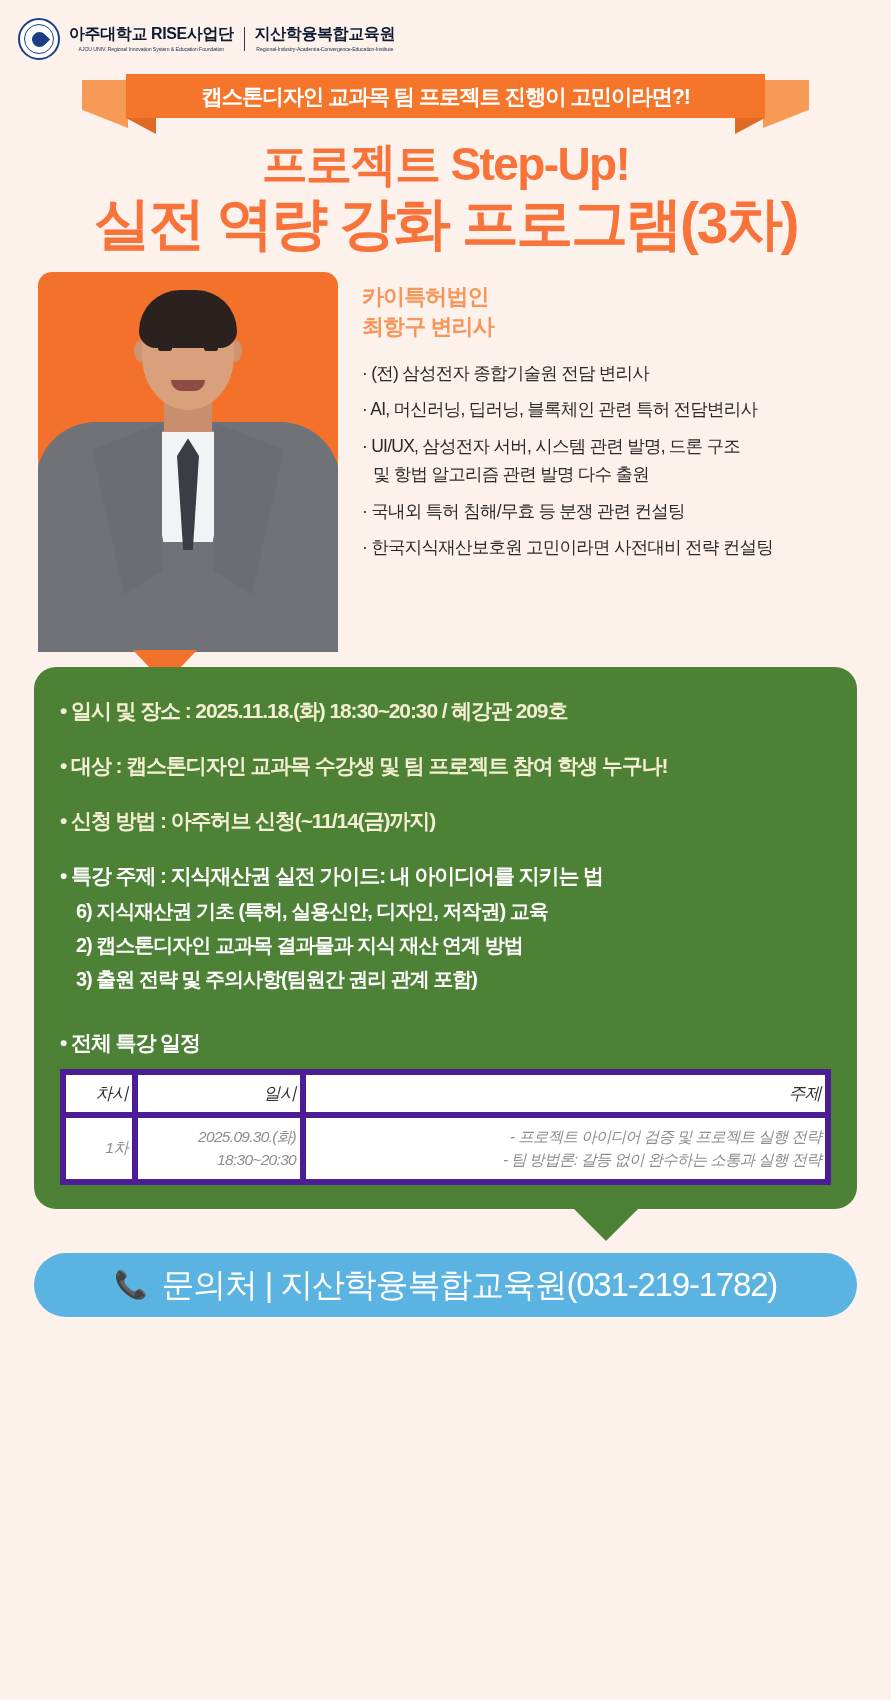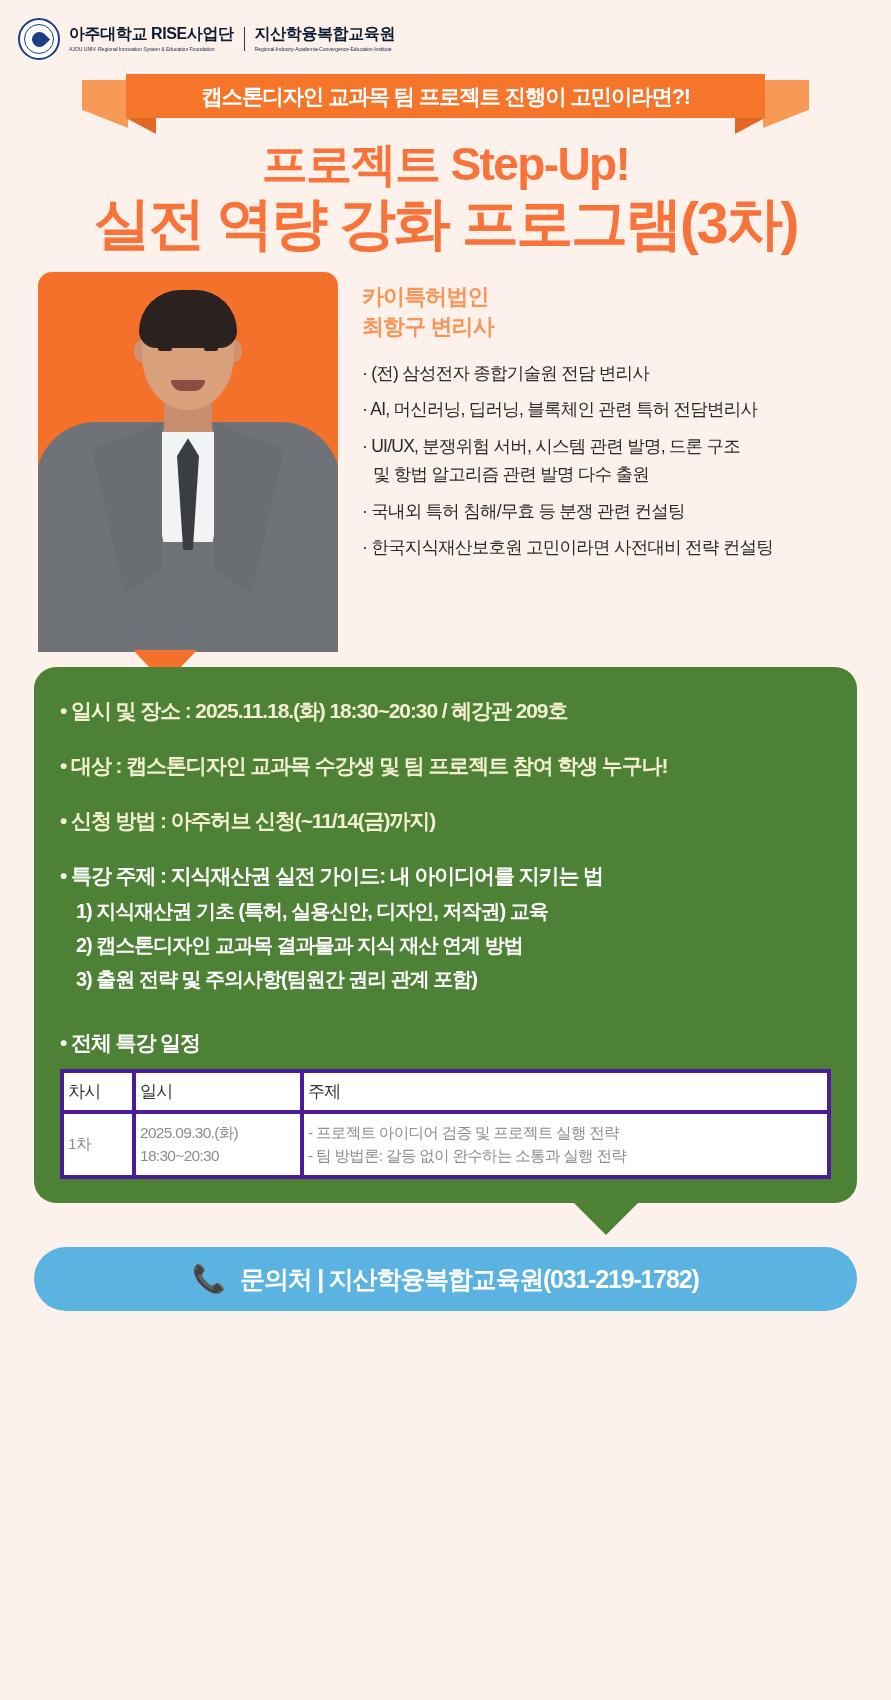--- a/index.html
+++ b/index.html
@@ -22,21 +22,21 @@
     content:""; position:absolute; inset:4px; border-radius:50%;
     border:1px solid #1b3f84;
   }
   .seal:after{
     content:""; position:absolute; left:50%; top:50%;
     width:15px; height:15px; margin:-7.5px 0 0 -7.5px;
     border-radius:50% 0 50% 50%;
     background:#1b3f84; transform:rotate(45deg);
   }
   .logo-text { margin-left:9px; display:flex; align-items:center; }
-  .logo-block { display:flex; flex-direction:column; justify-content:center; }
+  .logo-block { display:flex; flex-direction:column; justify-content:center;text-align:center; }
   .logo-ko { font-size:16px; font-weight:bold; color:#0d1b33; letter-spacing:-0.4px; line-height:1.1; }
   .logo-en { font-size:5.2px; color:#22304d; letter-spacing:-0.1px; line-height:1.3; margin-top:3px; }
   .logo-div { width:1px; background:#2c3a55; align-self:stretch; margin:2px 10px; }
 
   
   .ribbon-wrap { position:relative; margin-top:14px; height:48px; }
   .ribbon {
     position:absolute; left:126px; right:126px; top:0; height:44px;
     background:#f5762a; display:flex; align-items:center; justify-content:center;
   }
@@ -109,41 +109,41 @@
     position:relative; margin:0 34px; background:#4d8236;
     border-radius:22px; padding:30px 26px 24px 26px;
   }
   .g-line { color:#f4efd2; font-size:21px; font-weight:bold; letter-spacing:-1.1px; margin-bottom:27px; }
   .g-sub { color:#ffffff; font-size:20px; font-weight:bold; letter-spacing:-1.0px; margin:0 0 7px 16px; }
   .g-head { color:#ffffff; font-size:21px; font-weight:bold; letter-spacing:-1.1px; margin-bottom:8px; }
   .g-sched { color:#ffffff; font-size:21px; font-weight:bold; letter-spacing:-1.1px; margin:36px 0 12px 0; }
 
   
   table { width:100%; border-collapse:collapse; background:#ffffff; }
-  th,td { border:4px solid #4c1d95; text-align:left; letter-spacing:-0.7px; }
+  th,td { border:6px solid #4c1d95; text-align:right; letter-spacing:-0.7px;font-style:italic; }
   th { font-size:17px; color:#333; font-weight:normal; padding:7px 4px; }
   td { font-size:15.5px; color:#8d8d8d; padding:8px 4px; line-height:1.45; }
   td.c1 { width:72px; }
   td.c2 { width:168px; }
   tr.hl td { background:#fdf0d4; color:#3d3d3d; font-weight:bold; font-size:16.5px; }
   tr.hl { outline:2.5px solid #f3712a; }
   .tbl-wrap { position:relative; }
 
   
   .foot-arrow {
     width:0;height:0; margin:0 auto;
     border-left:34px solid transparent; border-right:34px solid transparent;
     border-top:34px solid #4d8236;
     position:relative; top:-2px; left:160px;
   }
   .footbar {
     margin:10px 34px 0 34px; height:64px; background:#5ab3e0;
     border-radius:32px; display:flex; align-items:center; justify-content:center; gap:14px;
   }
-  .foot-txt { color:#ffffff; font-size:25px; font-weight:bold; letter-spacing:-1.2px; }
+  .foot-txt { color:#ffffff; font-size:33px; font-weight:normal; letter-spacing:-1.2px; }
   .phone-ic { font-size:27px; color:#ffffff; line-height:1; }
 </style>
 </head>
 <body>
 
 <div class="header">
   <div class="seal"></div>
   <div class="logo-text">
     <div class="logo-block">
       <div class="logo-ko">아주대학교 RISE사업단</div>
@@ -187,35 +187,35 @@
     <div class="p-mouth"></div>
   </div>
   <div class="pointer"></div>
 
   <div class="sp-info">
     <div class="sp-org">카이특허법인</div>
     <div class="sp-name">최항구 변리사</div>
     <div class="sp-list">
       <div class="sp-item">· (전) 삼성전자 종합기술원 전담 변리사</div>
       <div class="sp-item">· AI, 머신러닝, 딥러닝, 블록체인 관련 특허 전담변리사</div>
-      <div class="sp-item" style="margin-bottom:2px">· UI/UX, 분쟁위험 서버, 시스템 관련 발명, 드론 구조</div>
+      <div class="sp-item" style="margin-bottom:2px">· UI/UX, 삼성전자 서버, 시스템 관련 발명, 드론 구조</div>
       <div class="sp-item sp-cont">및 항법 알고리즘 관련 발명 다수 출원</div>
       <div class="sp-item">· 국내외 특허 침해/무효 등 분쟁 관련 컨설팅</div>
       <div class="sp-item">· 한국지식재산보호원 고민이라면 사전대비 전략 컨설팅</div>
     </div>
   </div>
 </div>
 
 <div class="greenbox">
   <div class="g-line">• 일시 및 장소 : 2025.11.18.(화) 18:30~20:30 / 혜강관 209호</div>
   <div class="g-line">• 대상 : 캡스톤디자인 교과목 수강생 및 팀 프로젝트 참여 학생 누구나!</div>
   <div class="g-line">• 신청 방법 : 아주허브 신청(~11/14(금)까지)</div>
 
   <div class="g-head">• 특강 주제 : 지식재산권 실전 가이드: 내 아이디어를 지키는 법</div>
-  <div class="g-sub">1) 지식재산권 기초 (특허, 실용신안, 디자인, 저작권) 교육</div>
+  <div class="g-sub">6) 지식재산권 기초 (특허, 실용신안, 디자인, 저작권) 교육</div>
   <div class="g-sub">2) 캡스톤디자인 교과목 결과물과 지식 재산 연계 방법</div>
   <div class="g-sub">3) 출원 전략 및 주의사항(팀원간 권리 관계 포함)</div>
 
   <div class="g-sched">• 전체 특강 일정</div>
 
   <div class="tbl-wrap">
     <table>
       <thead>
         <tr>
           <th>차시</th>

